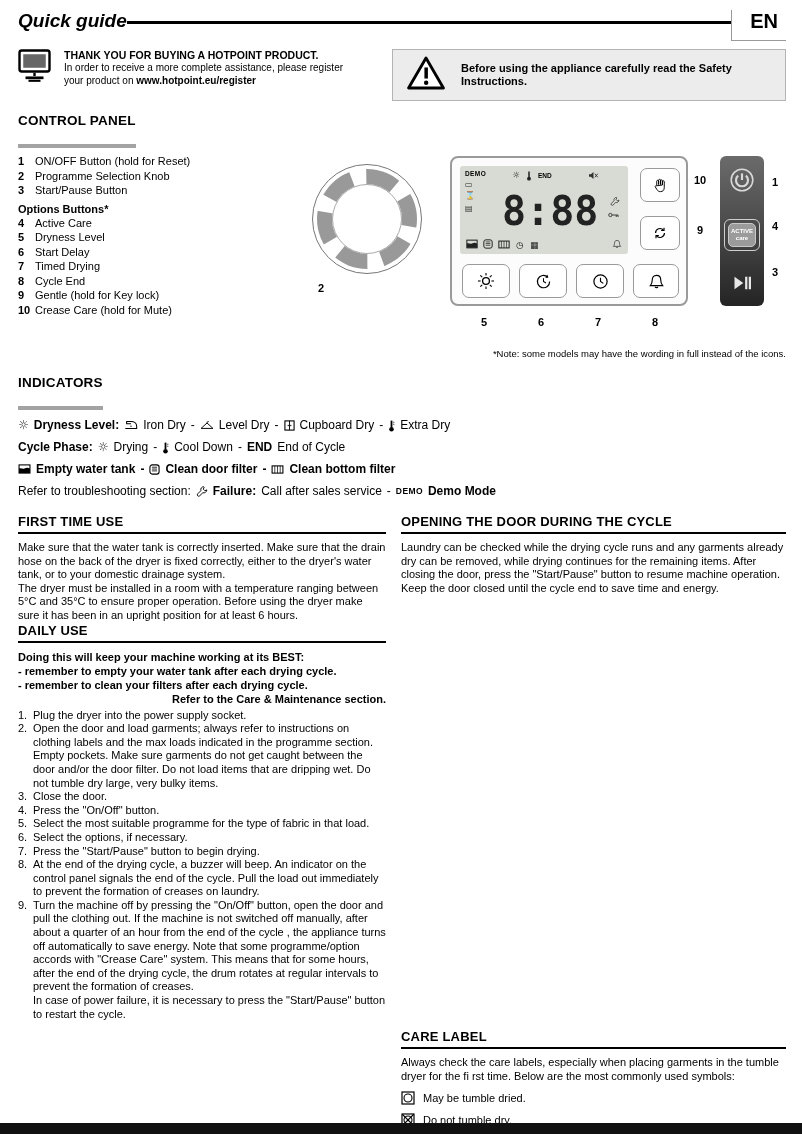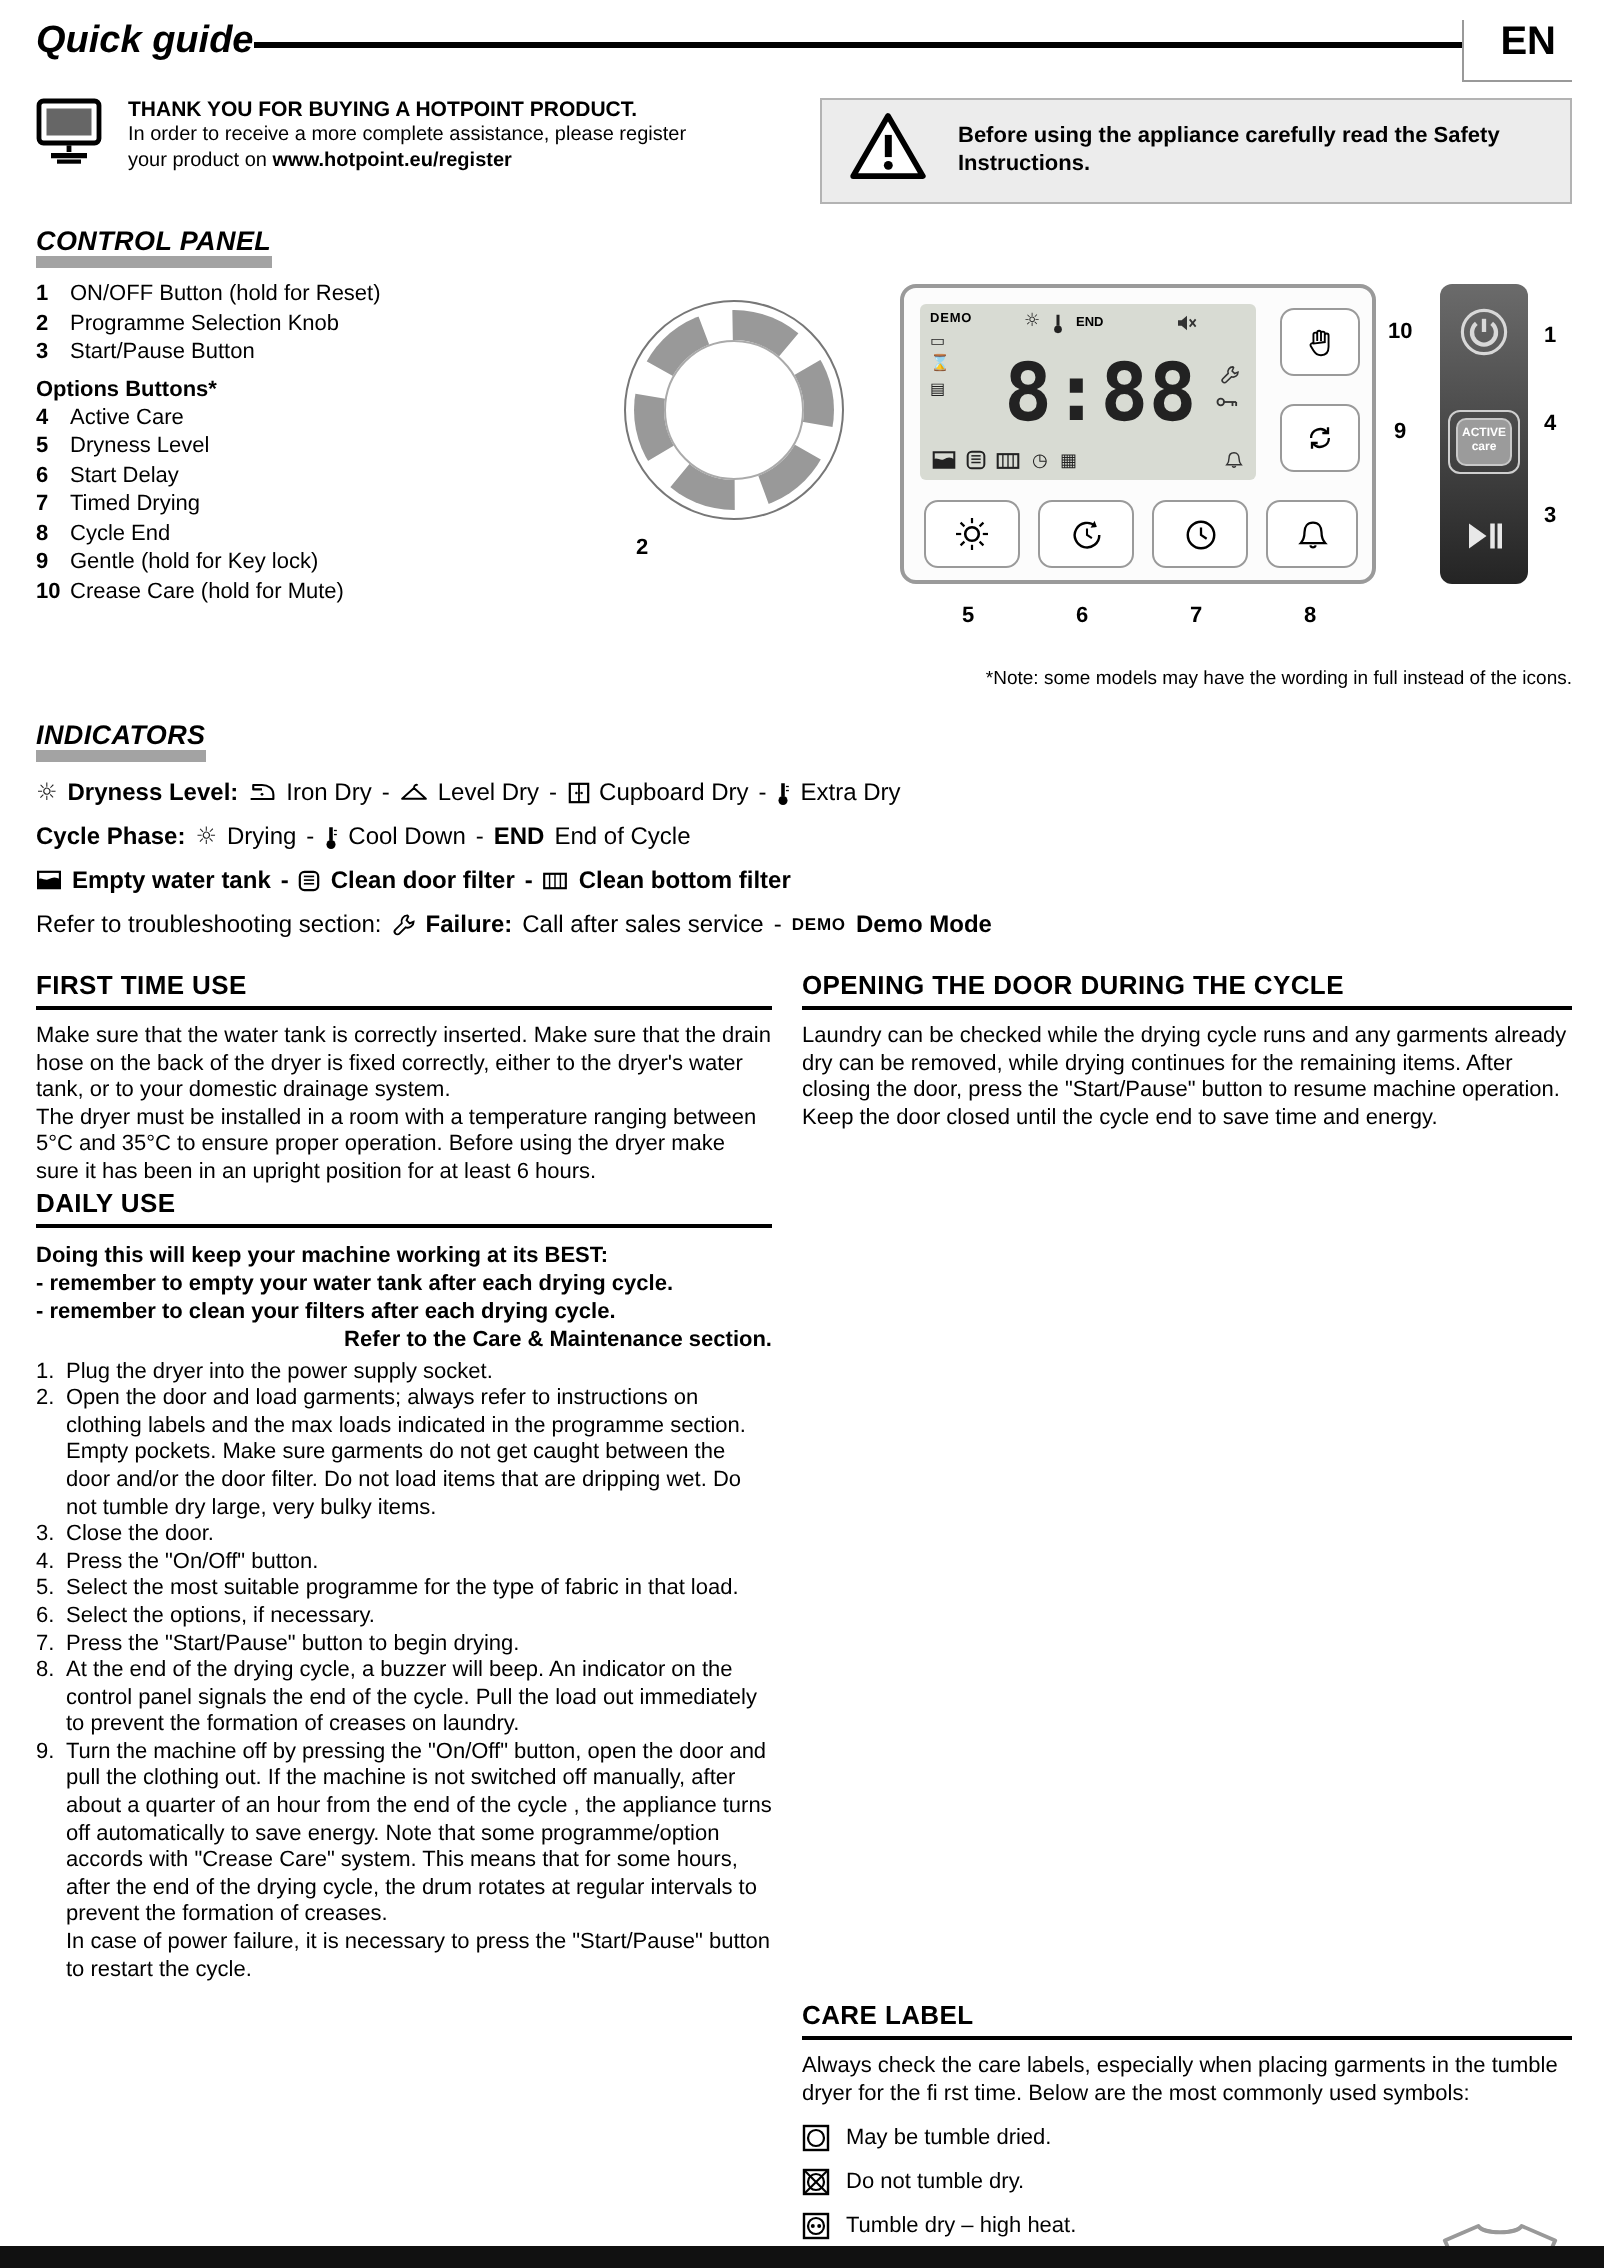--- a/index.html
+++ b/index.html
@@ -9,32 +9,32 @@
   .content { padding:10px 16px 0 18px; }
 
   
   .header { display:flex; align-items:flex-start; gap:0; }
   .doc-title { font-size:19px; font-style:italic; font-weight:bold; white-space:nowrap; }
   .header-rule { flex:1; height:3px; background:#000; margin-top:11px; }
   .lang-badge { font-size:20px; font-weight:bold; padding:0 8px 7px 18px;
                 border-left:1.5px solid #999; border-bottom:1px solid #999; }
 
   
-  .intro-row { display:flex; gap:32px; margin-top:8px; }
+  .intro-row { display:flex; gap:14px; margin-top:8px; }
   .thanks { display:flex; gap:10px; width:360px; }
   .thanks-title { font-size:10.5px; font-weight:bold; }
   .thanks-body { font-size:10px; line-height:13px; width:290px; }
   .url { font-weight:bold; text-decoration:none; color:#000; cursor:pointer; }
   .safety-box { flex:1; background:#ececec; border:1px solid #b3b3b3;
                 display:flex; align-items:center; gap:16px; padding:6px 14px; }
   .safety-text { font-size:11px; font-weight:bold; line-height:13.5px; }
 
   
   .sec-head { font-size:13.5px; font-weight:bold; letter-spacing:.2px; }
-  .inline-underline { display:inline-block; border-bottom:6px solid #a3a3a3; padding-bottom:0;font-style:italic; }
+  .inline-underline { display:inline-block; border-bottom:4px solid #a3a3a3; padding-bottom:16px; }
   .h-block { font-size:13px; font-weight:bold; border-bottom:2px solid #000;
              padding-bottom:3px; margin-bottom:7px; letter-spacing:.2px; }
 
   
   .control-panel { margin-top:10px; }
   .cp-body { display:flex; margin-top:6px; }
   .cp-list { width:272px; flex-shrink:0; }
   .cp-item { font-size:11px; line-height:14.5px; display:flex; }
   .cp-num { font-weight:bold; width:17px; flex-shrink:0; }
   .options-title { font-weight:bold; font-size:11px; margin:5px 0 1px; }

